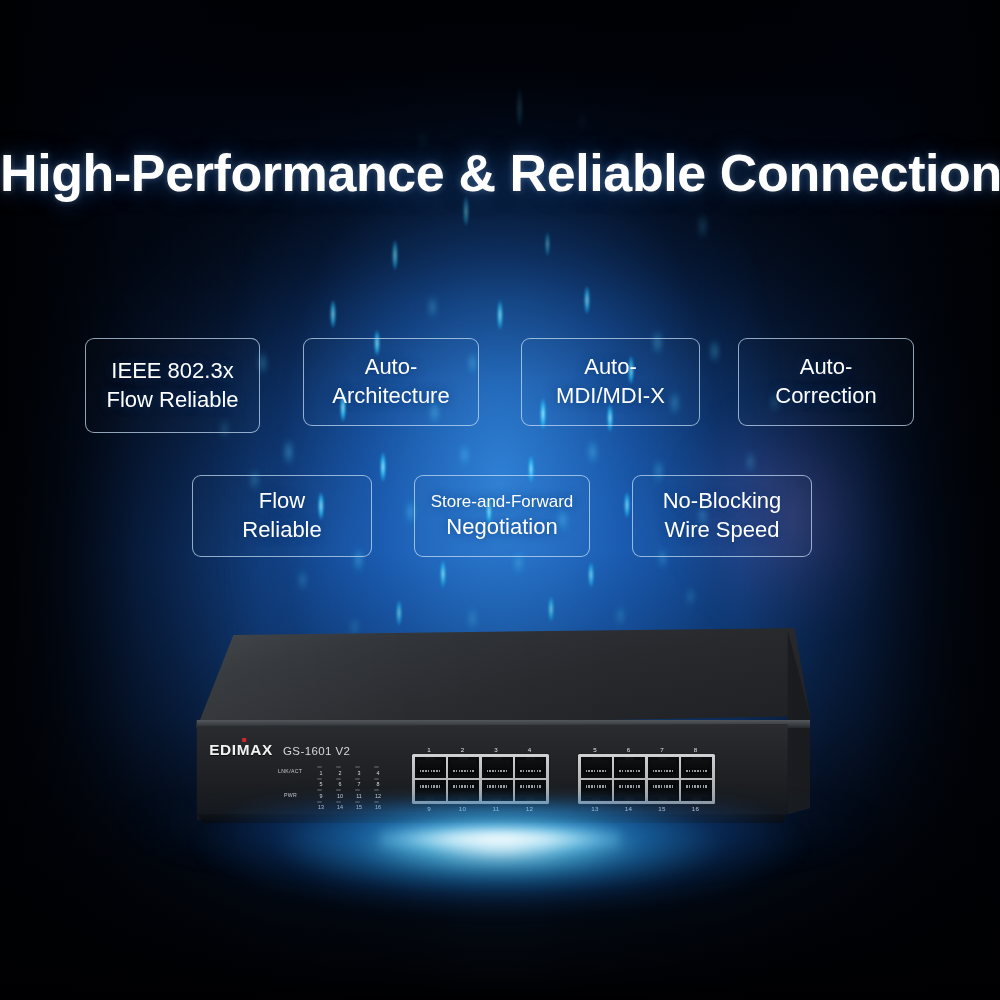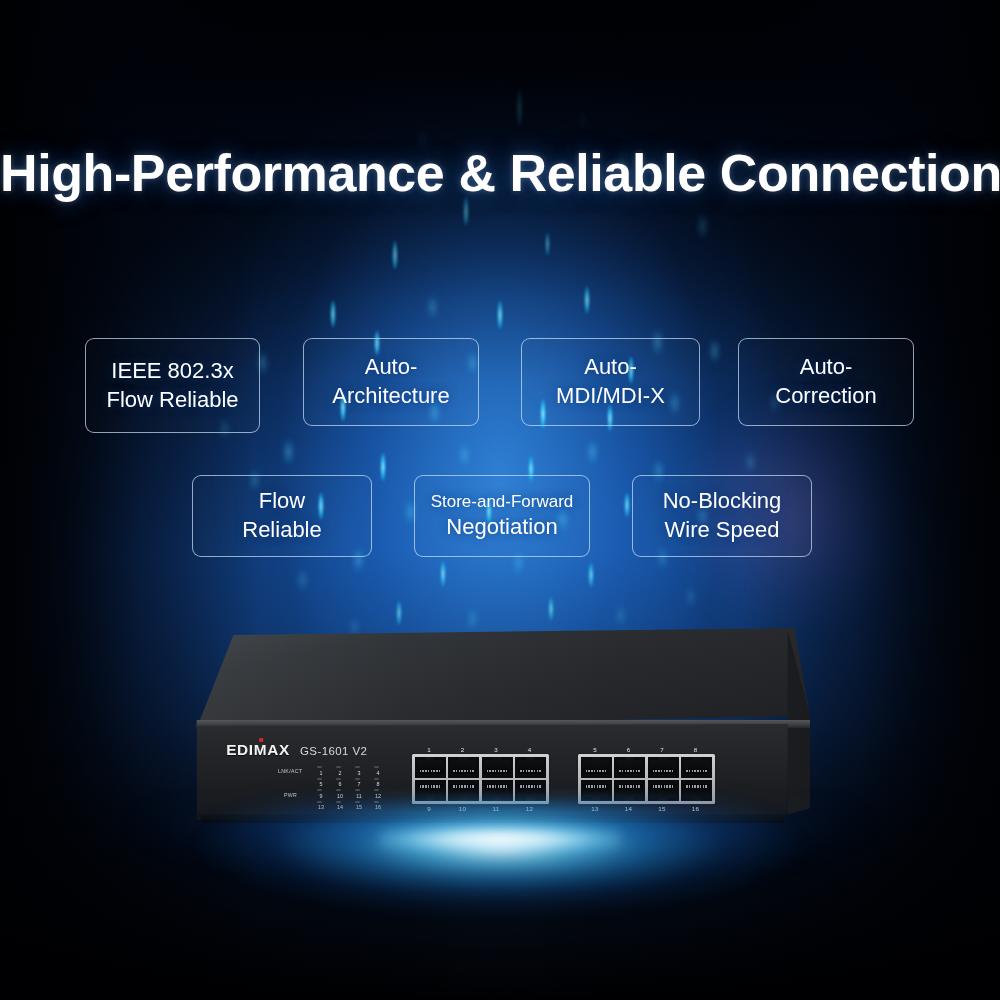--- a/index.html
+++ b/index.html
@@ -163,21 +163,21 @@
   .dev-bottom {
     position: absolute; left: 4px; top: 186px; width: 598px; height: 9px;
     background: linear-gradient(to bottom, #101214 0%, #07080a 100%);
     clip-path: polygon(0.5% 0%, 99.2% 0%, 98.5% 100%, 1.6% 100%);
     opacity: 0.95;
   }
 
   
   .brand {
     position: absolute;
-    left: 38px; top: 18px;
+    left: 21px; top: 18px;
     display: flex;
     align-items: baseline;
   }
   .brand-logo {
     position: relative;
     font-size: 14.5px;
     font-weight: bold;
     letter-spacing: 0.6px;
     color: #f2f2f2;
     font-family: "Liberation Sans", sans-serif;

